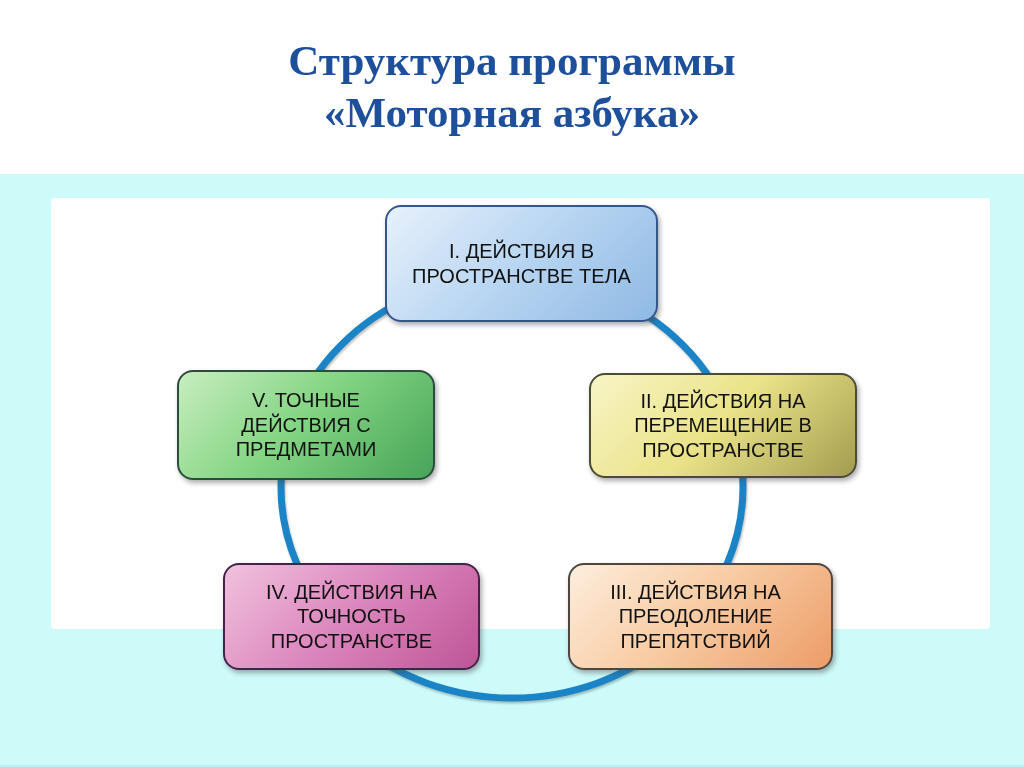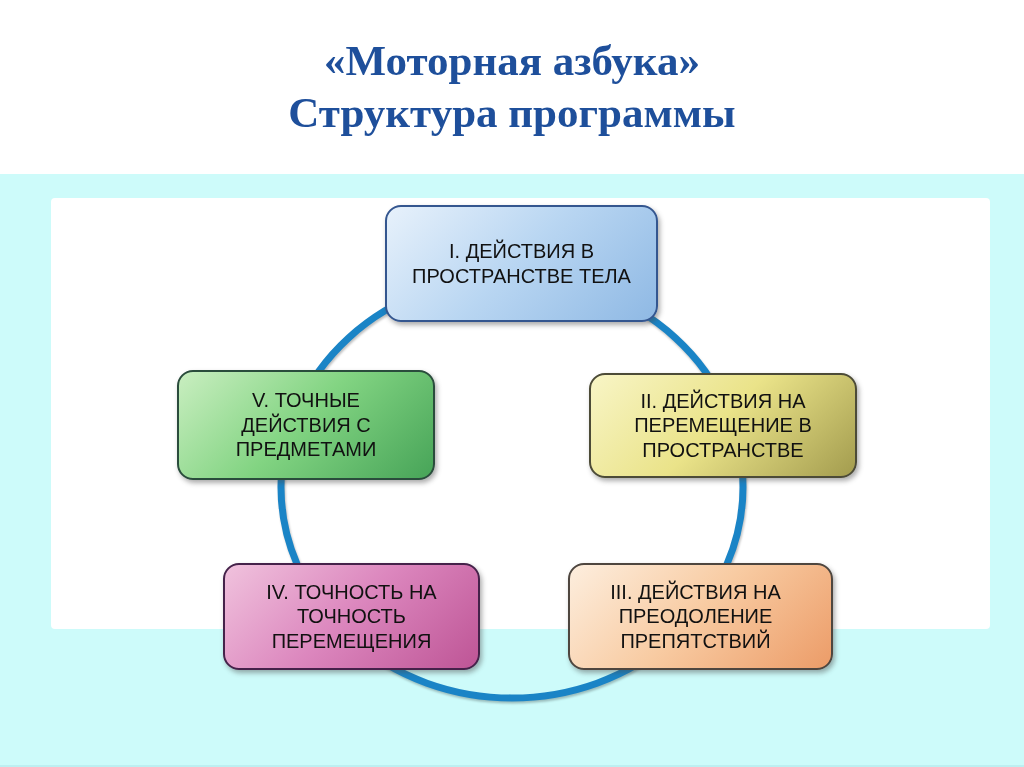--- a/index.html
+++ b/index.html
@@ -51,40 +51,40 @@
   .bottom-edge{
     position:absolute;left:0;bottom:0;width:1024px;height:2px;
     background:#BDEFF1;
   }
 </style>
 </head>
 <body style="background: rgb(205, 251, 250);">
 
 <div class="header">
   <div class="title" style="color: rgb(30, 79, 155);">
+    <div>Структура программы</div>
     <div>«Моторная азбука»</div>
-    <div>Структура программы</div>
   </div>
 </div>
 
 <div class="panel">
   <svg class="ring-svg" viewBox="0 0 939 529" aria-hidden="true">
     <ellipse id="cycle-ellipse" cx="461" cy="289" rx="231" ry="211" fill="none" stroke="#1A84C6" stroke-width="7"></ellipse>
   </svg>
 
   <div class="node node-1" style="background: linear-gradient(135deg, rgb(231, 241, 251) 0%, rgb(185, 214, 242) 48%, rgb(143, 185, 228) 100%); border-color: rgb(52, 86, 143); color: rgb(17, 17, 17);">
     <span>I. ДЕЙСТВИЯ В ПРОСТРАНСТВЕ ТЕЛА</span>
   </div>
   <div class="node node-2" style="background: linear-gradient(135deg, rgb(248, 245, 198) 0%, rgb(234, 227, 137) 48%, rgb(163, 156, 78) 100%); border-color: rgb(76, 75, 55); color: rgb(17, 17, 17);">
     <span>II. ДЕЙСТВИЯ НА ПЕРЕМЕЩЕНИЕ В ПРОСТРАНСТВЕ</span>
   </div>
   <div class="node node-3" style="background: linear-gradient(135deg, rgb(253, 238, 222) 0%, rgb(248, 203, 162) 48%, rgb(236, 156, 104) 100%); border-color: rgb(78, 70, 63); color: rgb(17, 17, 17);">
     <span>III. ДЕЙСТВИЯ НА ПРЕОДОЛЕНИЕ ПРЕПЯТСТВИЙ</span>
   </div>
   <div class="node node-4" style="background: linear-gradient(135deg, rgb(240, 194, 221) 0%, rgb(220, 135, 190) 48%, rgb(190, 85, 150) 100%); border-color: rgb(69, 34, 74); color: rgb(17, 17, 17);">
-    <span>IV. ТОЧНОСТЬ НА ТОЧНОСТЬ ПЕРЕМЕЩЕНИЯ</span>
+    <span>IV. ДЕЙСТВИЯ НА ТОЧНОСТЬ ПРОСТРАНСТВЕ</span>
   </div>
   <div class="node node-5" style="background: linear-gradient(135deg, rgb(201, 238, 192) 0%, rgb(130, 212, 130) 48%, rgb(71, 164, 88) 100%); border-color: rgb(42, 76, 60); color: rgb(17, 17, 17); text-align: center;">
     <span>V. ТОЧНЫЕ ДЕЙСТВИЯ С ПРЕДМЕТАМИ</span>
   </div>
 </div>
 
 <div class="bottom-edge"></div>
 
 </body></html>

